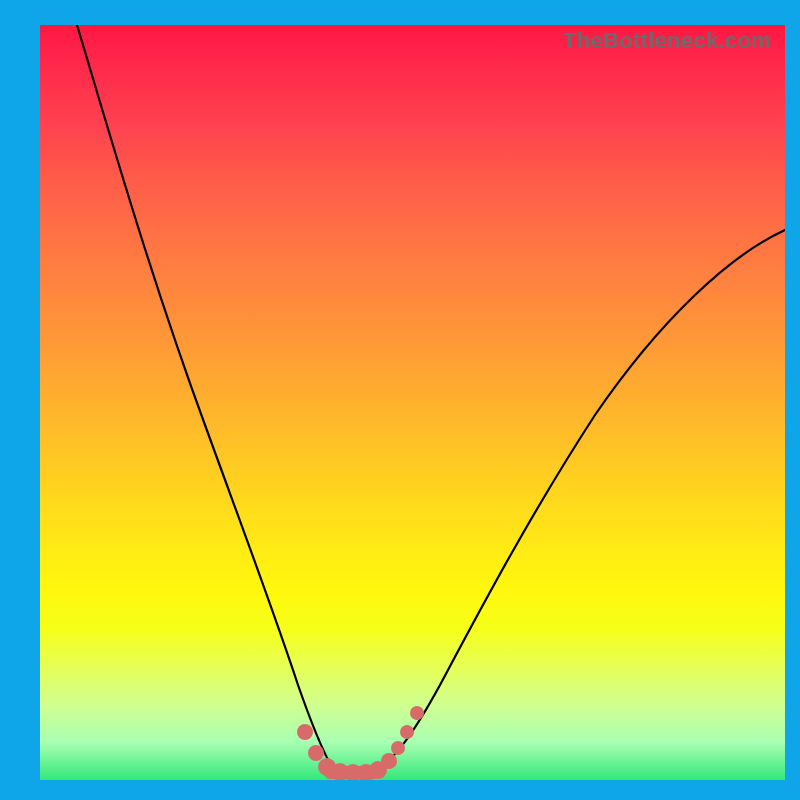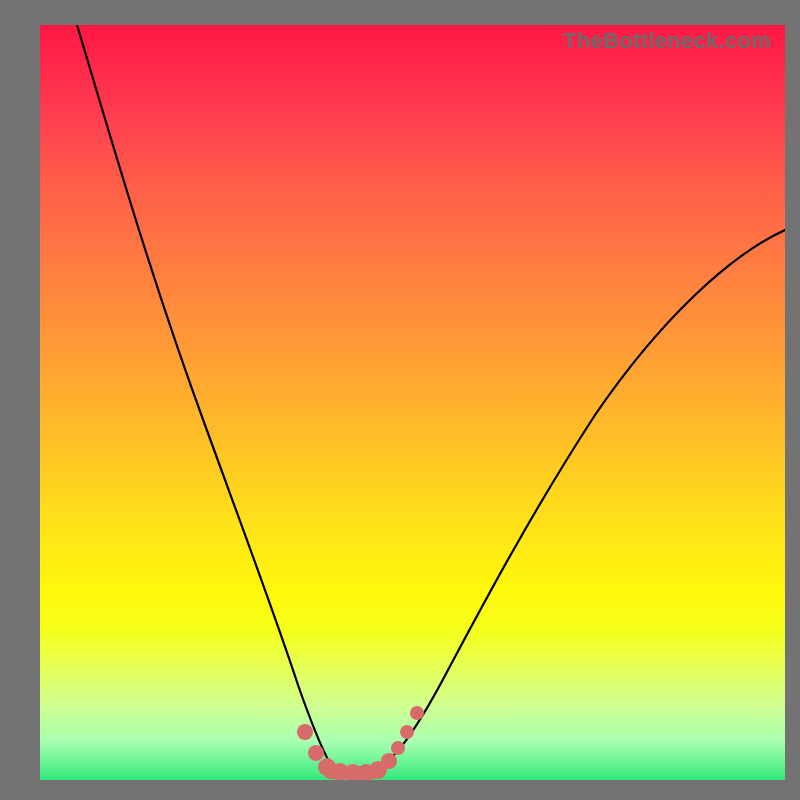--- a/index.html
+++ b/index.html
@@ -8,21 +8,21 @@
     width: 800px;
     height: 800px;
     background: #000;
     overflow: hidden;
     font-family: Arial, Helvetica, sans-serif;
   }
   .frame {
     position: relative;
     width: 800px;
     height: 800px;
-    background: #737373;
+    background: #0ea5e9;
   }
   .plot {
     position: absolute;
     left: 40px;
     top: 25px;
     width: 745px;
     height: 755px;
     background: linear-gradient(to bottom,
       #ff1744 0%,
       #ff2b4b 6%,

